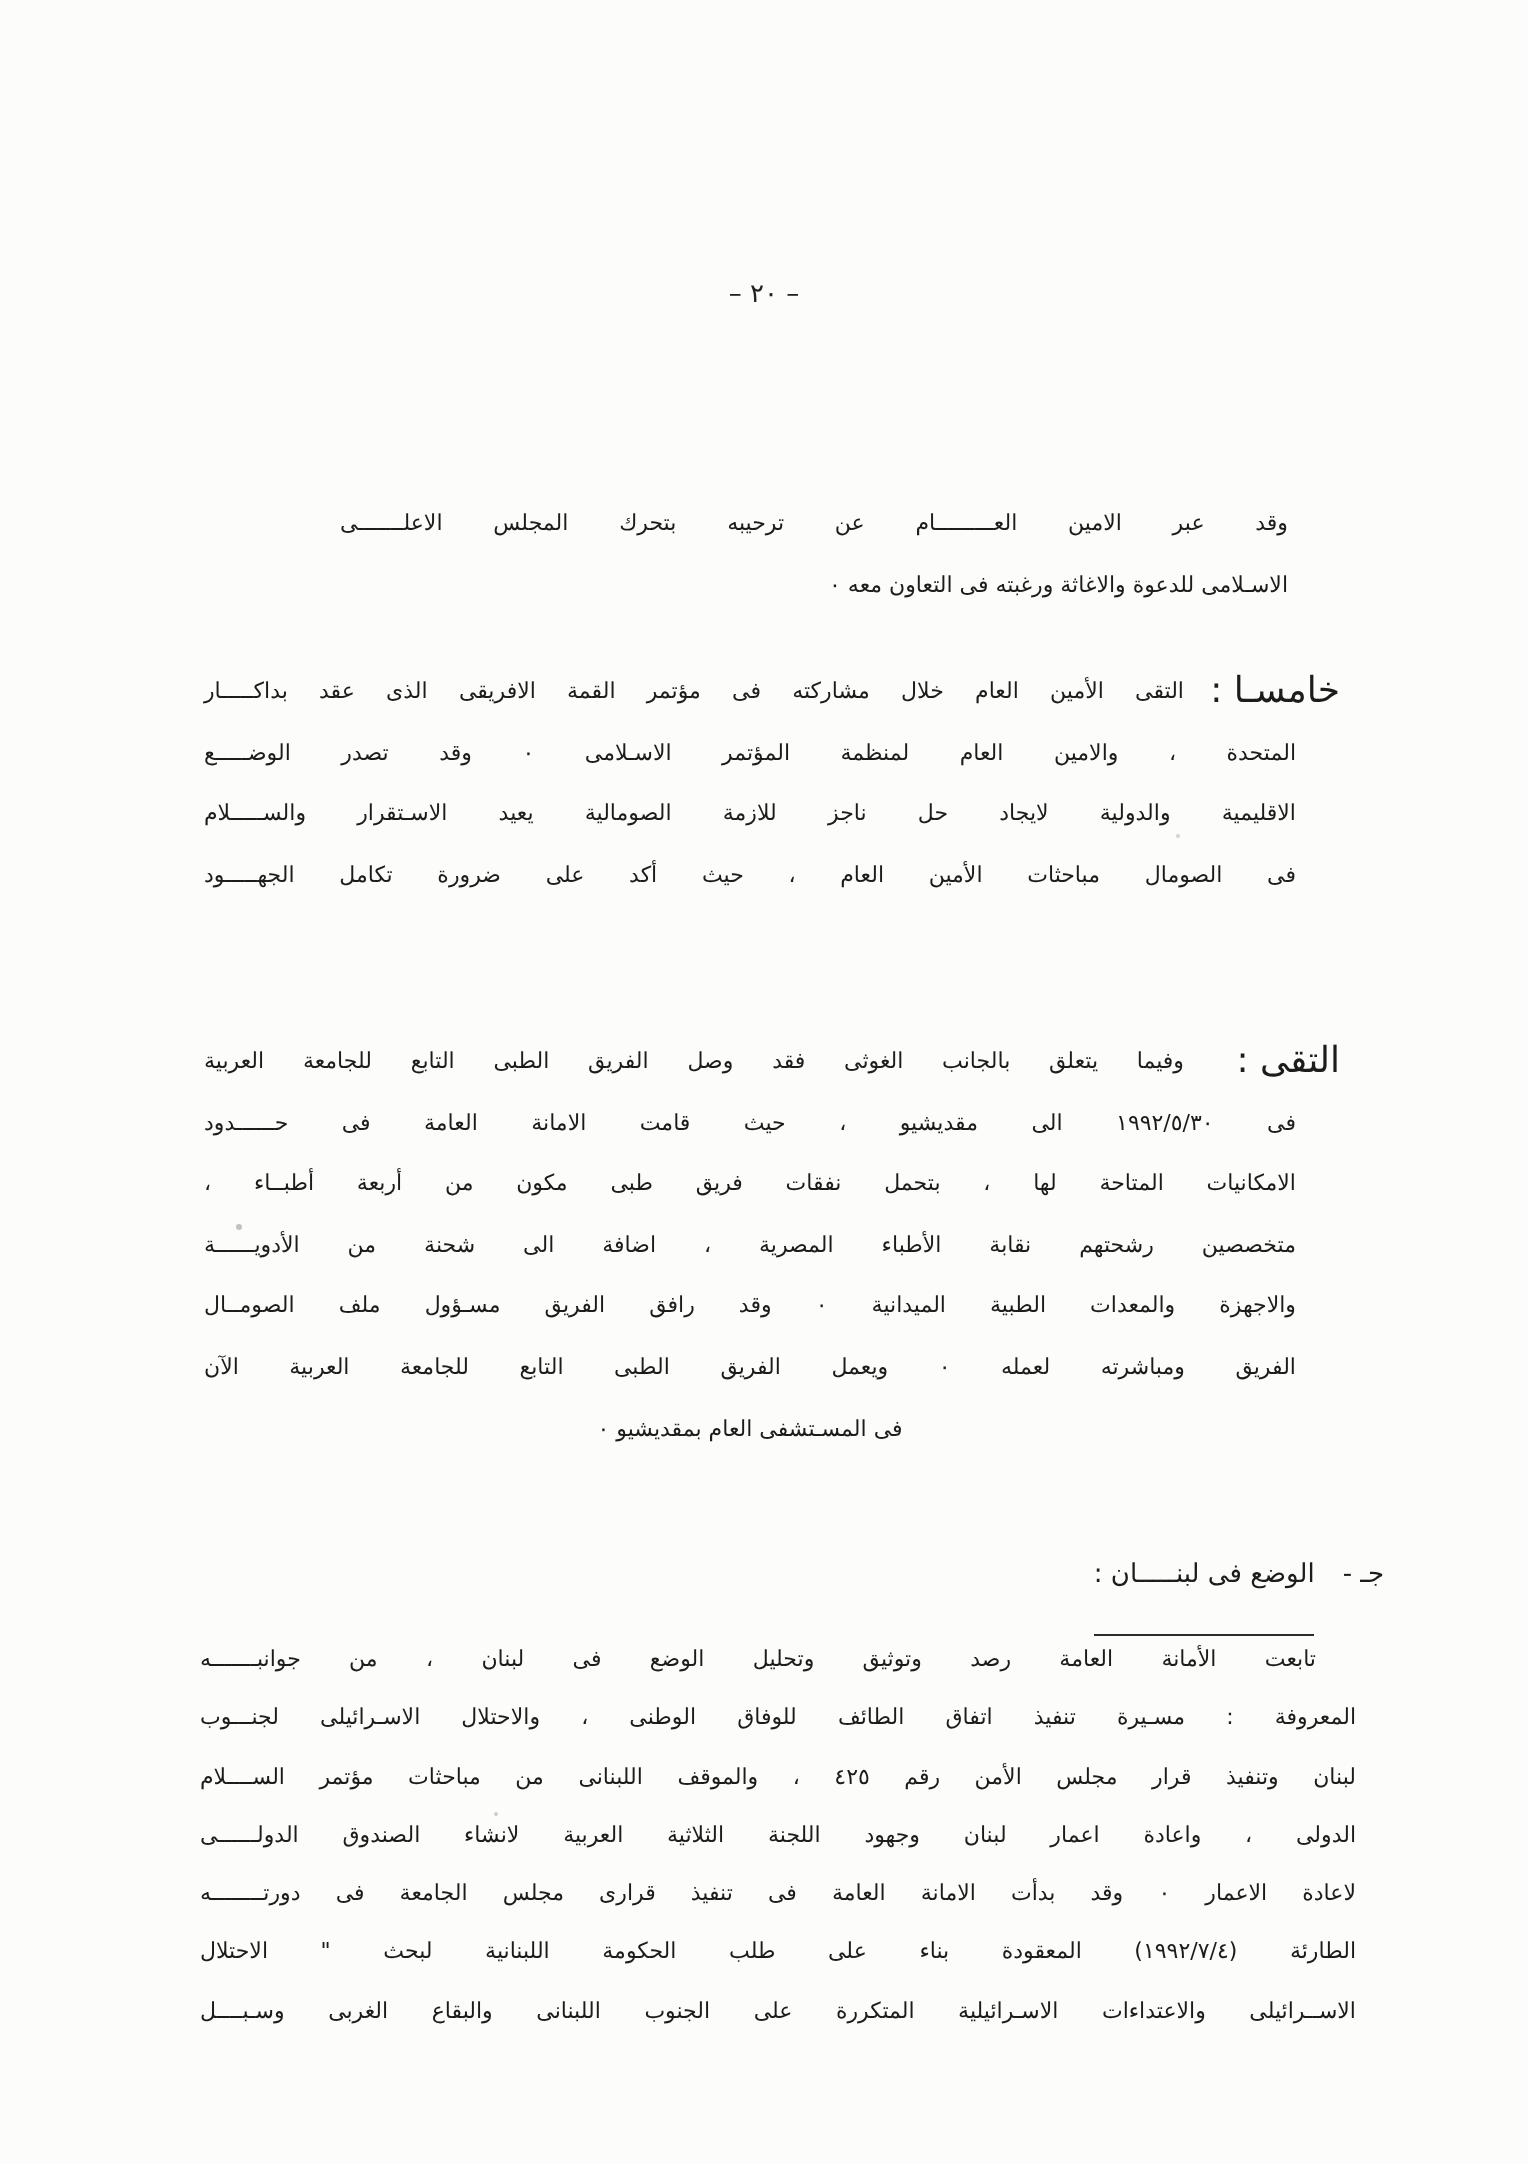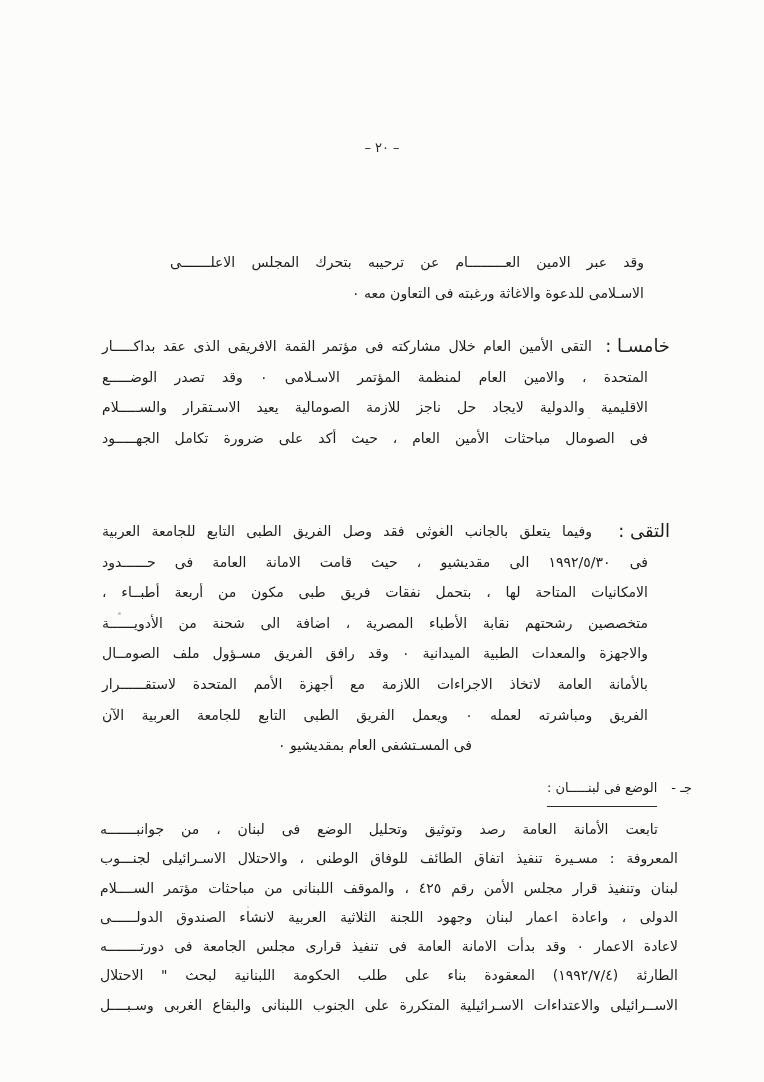--- a/index.html
+++ b/index.html
@@ -10,21 +10,21 @@
     overflow:hidden;
     font-family:"DejaVu Sans",sans-serif;
     color:#1d1c1a;
   }
   .page{position:absolute;inset:0;}
   .pageno{
     position:absolute;top:140px;left:0;right:0;
     text-align:center;font-size:13px;letter-spacing:2px;
     direction:rtl;color:#222;
   }
-  .line{direction:rtl;font-size:14px;line-height:30.6px;white-space:nowrap;}
+  .line{direction:rtl;font-size:11px;line-height:30.6px;white-space:nowrap;}
   .jl{text-align:justify;text-align-last:justify;}
   .rl{text-align:right;}
   .cl{text-align:center;}
   .intro{
     position:absolute;top:247px;right:120px;width:474px;
   }
   .item{
     position:absolute;right:116px;left:102px;
   }
   .item-label{
@@ -34,21 +34,21 @@
   }
   .indent1{padding-right:56px;}
   .indent-sm{padding-right:20px;}
   .sec-head{
     position:absolute;top:778px;right:72px;
     display:flex;direction:rtl;align-items:flex-start;column-gap:14px;
     font-size:13px;line-height:20px;
   }
   .sec-title{
     border-bottom:1.5px solid #2a2a28;
-    padding-bottom:8px;
+    padding-bottom:19px;
     white-space:nowrap;
   }
   .sec-body{
     position:absolute;top:815px;right:86px;left:100px;
   }
   .sec-body .line{line-height:29.3px;}
   
   .speck{position:absolute;background:#8a8880;border-radius:50%;}
 </style>
 </head>
@@ -71,21 +71,20 @@
     <div class="line jl">فى الصومال مباحثات الأمين العام ، حيث أكد على ضرورة تكامل الجهـــــود</div>
   </div>
 
   <div class="item" style="top:516px;">
     <div class="item-label">التقى :</div>
     <div class="line jl indent1">وفيما يتعلق بالجانب الغوثى فقد وصل الفريق الطبى التابع للجامعة العربية</div>
     <div class="line jl">فى ١٩٩٢/٥/٣٠ الى مقديشيو ، حيث قامت الامانة العامة فى حــــــدود</div>
     <div class="line jl">الامكانيات المتاحة لها ، بتحمل نفقات فريق طبى مكون من أربعة أطبــاء ،</div>
     <div class="line jl">متخصصين رشحتهم نقابة الأطباء المصرية ، اضافة الى شحنة من الأدويــــــة</div>
     <div class="line jl">والاجهزة والمعدات الطبية الميدانية ٠ وقد رافق الفريق مسـؤول ملف الصومــال</div>
-    <div class="line jl">بالأمانة العامة لاتخاذ الاجراءات اللازمة مع أجهزة الأمم المتحدة لاستقــــــرار</div>
     <div class="line jl">الفريق ومباشرته لعمله ٠ ويعمل الفريق الطبى التابع للجامعة العربية الآن</div>
     <div class="line cl">فى المسـتشفى العام بمقديشيو ٠</div>
   </div>
 
   <div class="sec-head">
     <span>جـ -</span>
     <span class="sec-title">الوضع فى لبنـــــان :</span>
   </div>
 
   <div class="sec-body">

